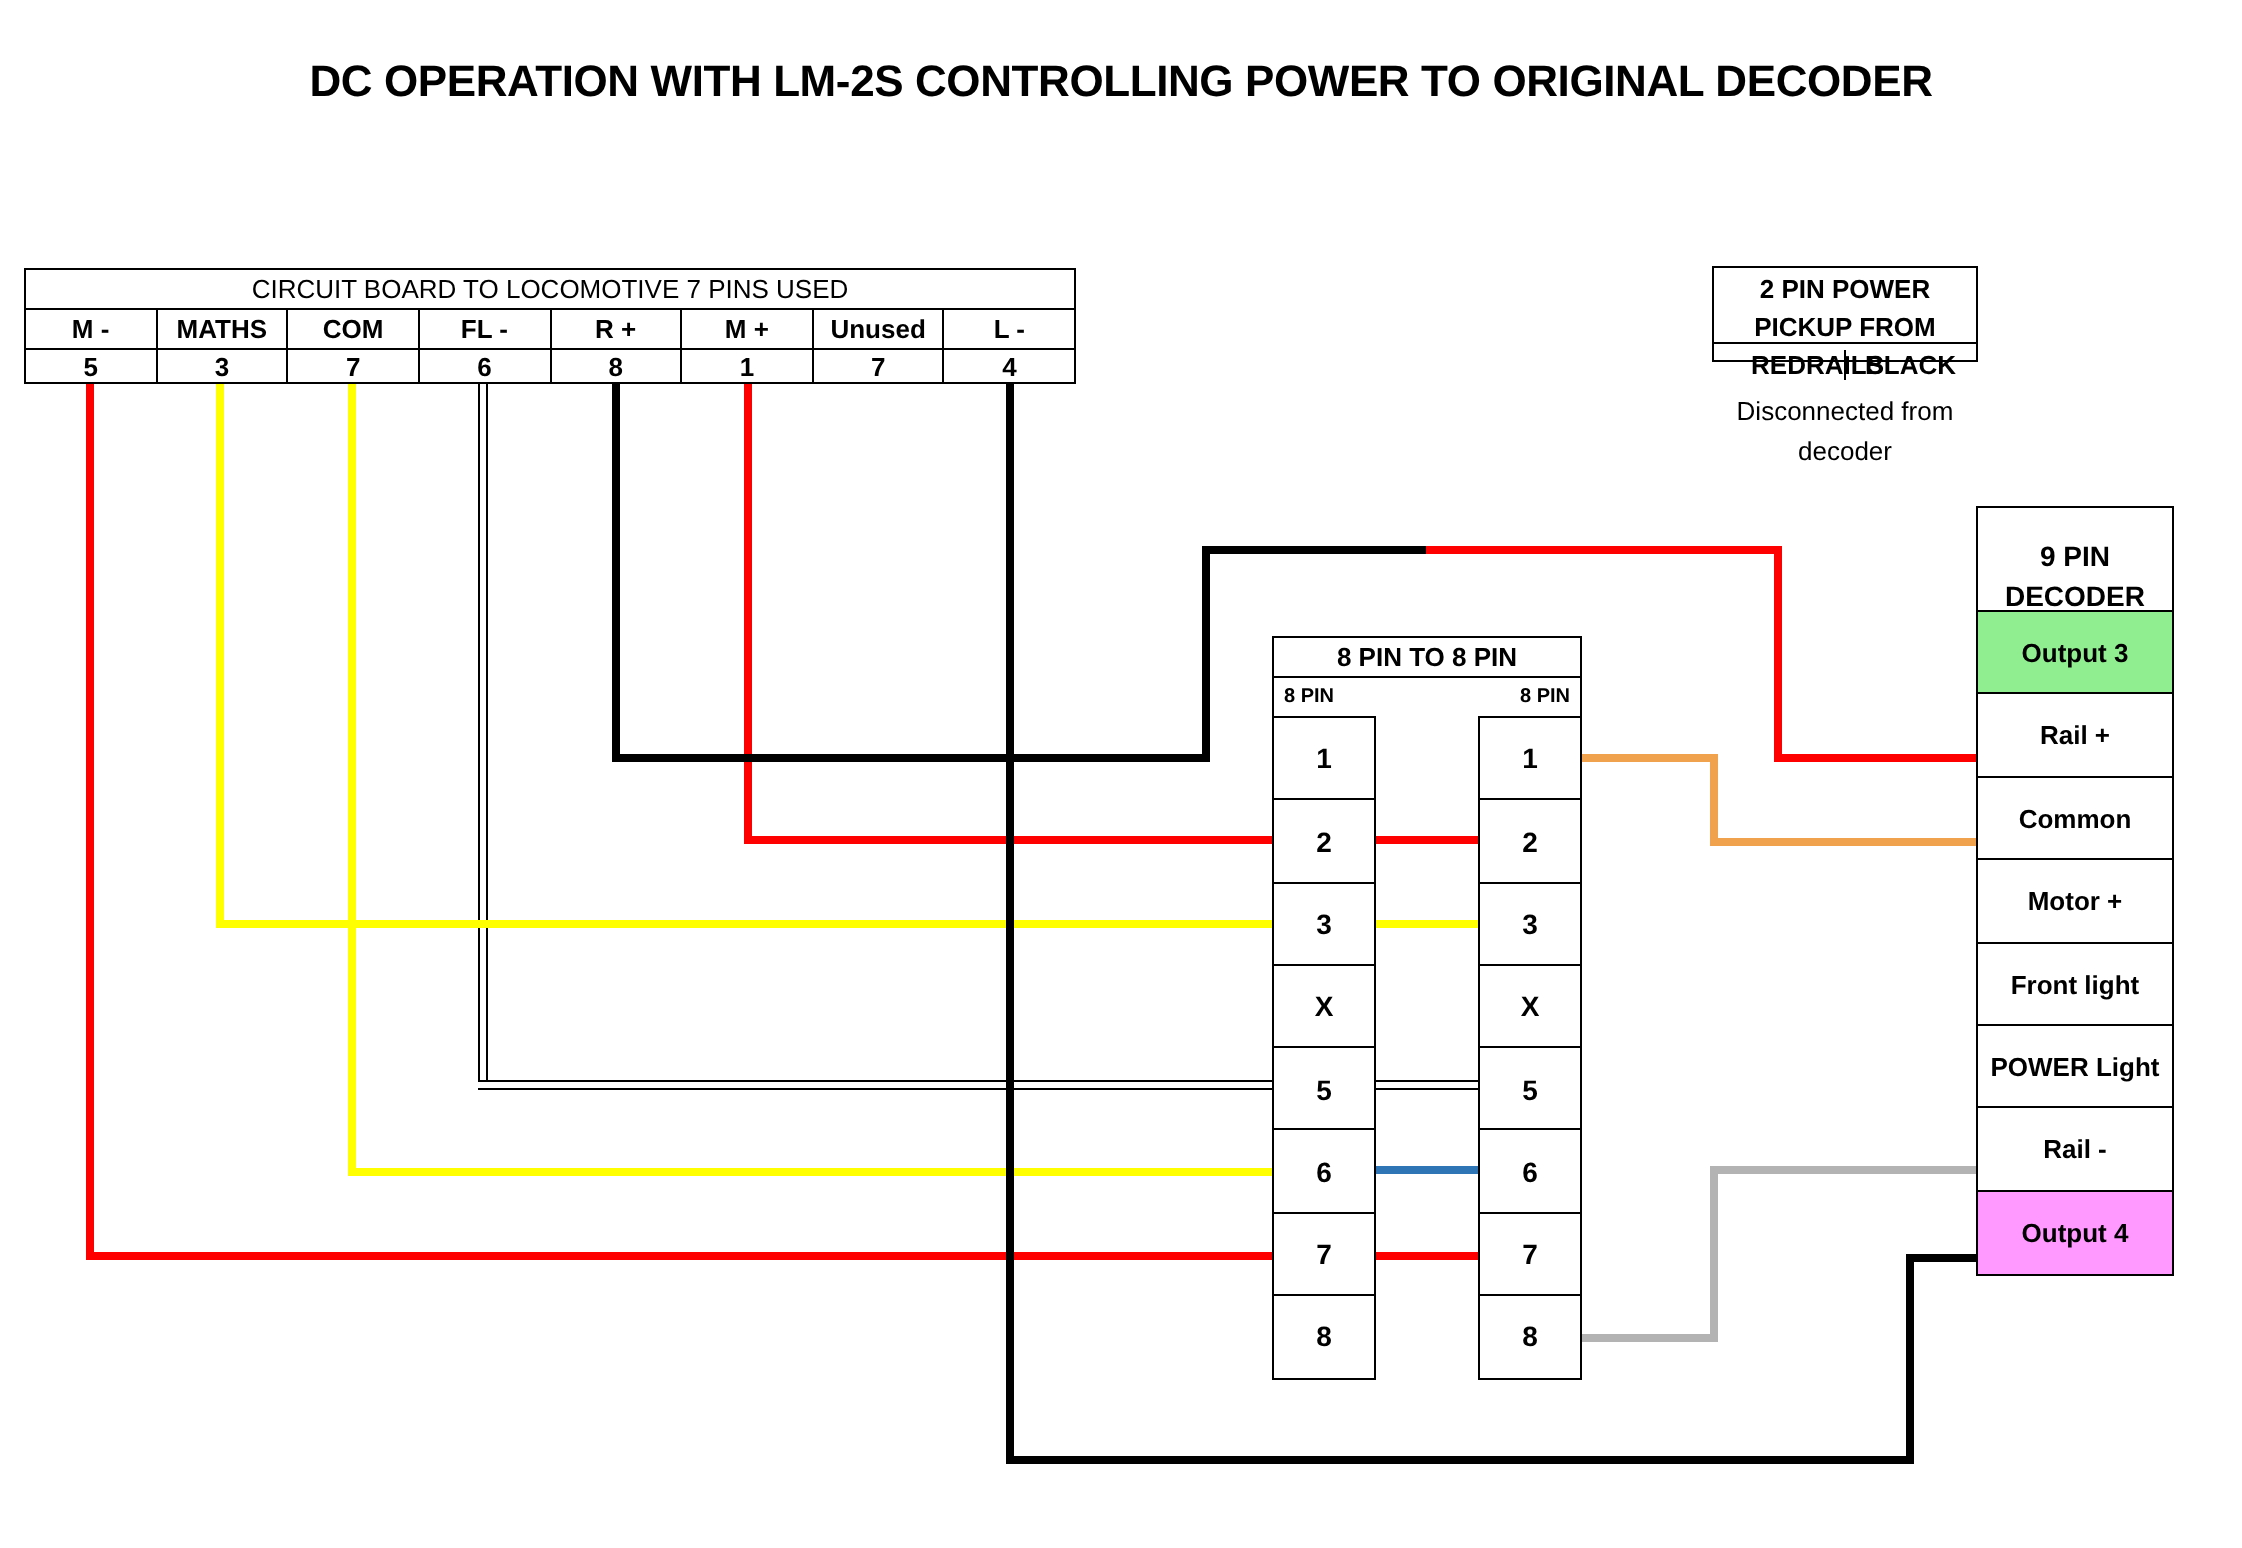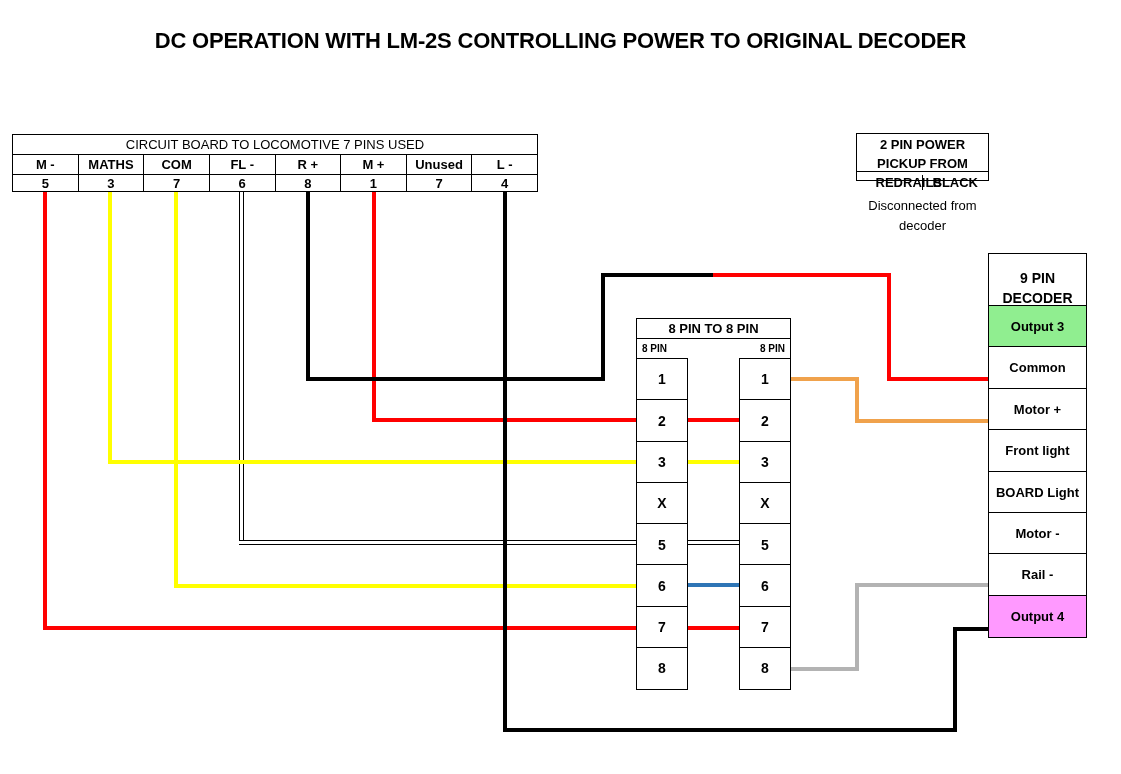--- a/index.html
+++ b/index.html
@@ -147,25 +147,25 @@
     <div class="pincell">8</div>
   </div>
 
   <div class="tbox" id="rp-head">
     <div class="hline">9 PIN</div>
     <div class="hline">DECODER</div>
     <div class="hline">LM-2S</div>
   </div>
   <div id="rp-stack">
     <div class="rpcell green">Output 3</div>
+    <div class="rpcell">Rail +</div>
     <div class="rpcell">Common</div>
     <div class="rpcell">Motor +</div>
     <div class="rpcell">Front light</div>
-    <div class="rpcell">BOARD Light</div>
-    <div class="rpcell">Motor -</div>
+    <div class="rpcell">POWER Light</div>
     <div class="rpcell">Rail -</div>
     <div class="rpcell pink">Output 4</div>
   </div>
 
   <div class="w dbl-v" style="left:239px; top:192px; width:5px; height:353px;"></div>
   <div class="w dbl-h" style="left:239px; top:540px; width:397px; height:5px;"></div>
 
   <div class="w yellow" style="left:108px; top:192px; width:4px; height:272px;"></div>
   <div class="w yellow" style="left:108px; top:460px; width:528px; height:4px;"></div>
 

